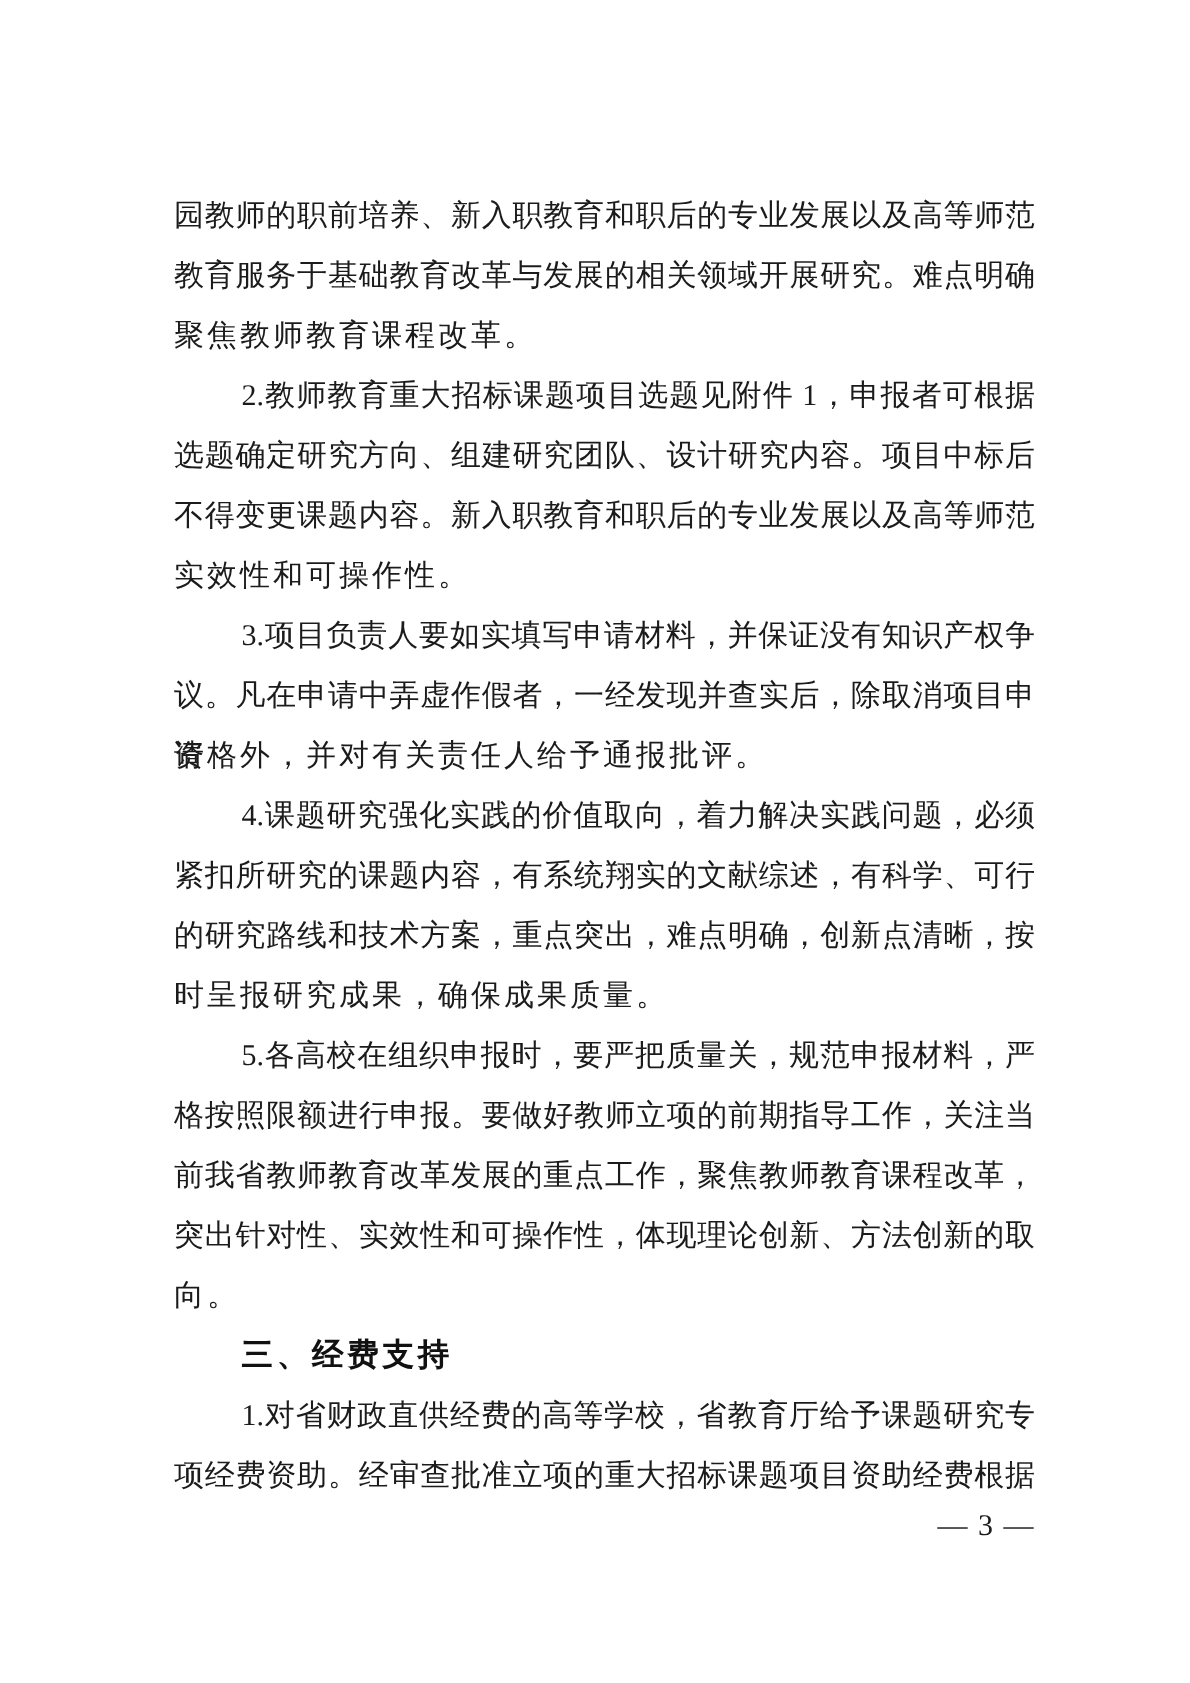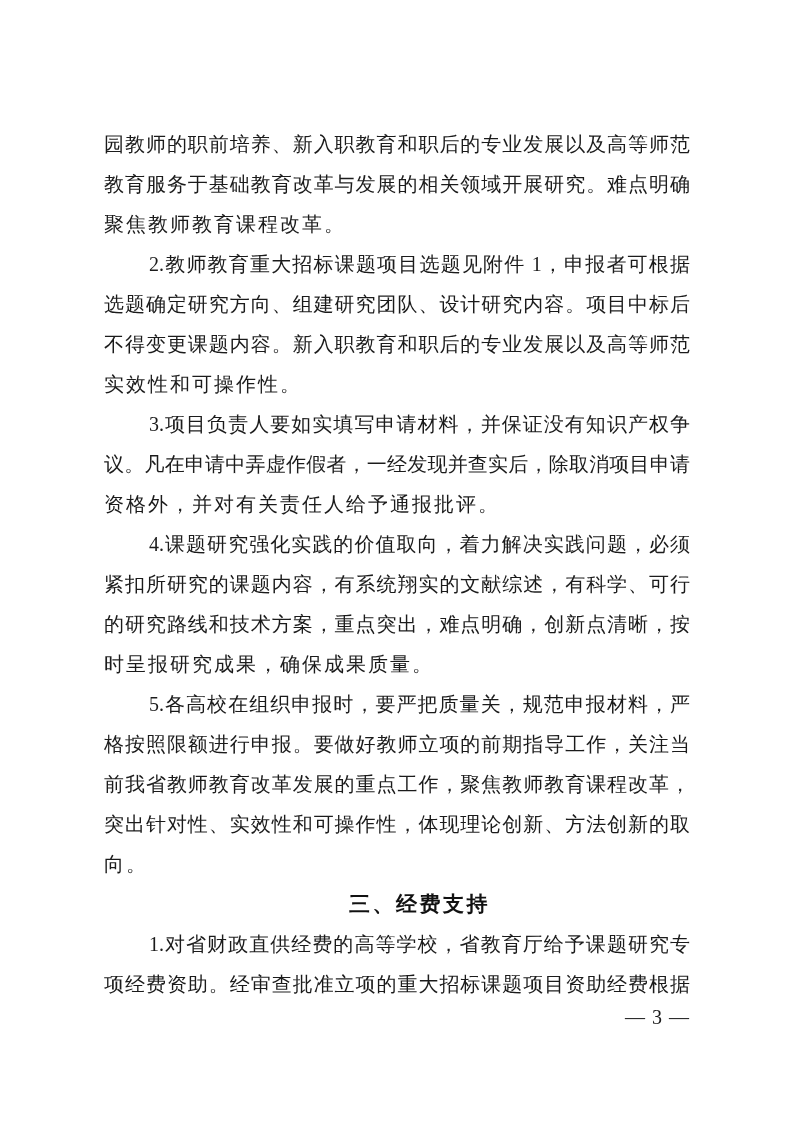--- a/index.html
+++ b/index.html
@@ -19,39 +19,39 @@
     position: absolute;
     left: 104px;
     top: 124px;
     width: 586px;
   }
   .line {
     height: 40px;
     line-height: 40px;
     font-size: 20px;
     color: #1b1b1b;
+    margin-left: 12px;
   }
   
   .fill {
     text-align: justify;
     text-align-last: justify;
   }
   
   .end {
     text-align: left;
     letter-spacing: 2px;
   }
   .indent { padding-left: 45px; }
   .heading {
     font-family: "Liberation Sans", "DejaVu Sans", sans-serif;
     font-weight: 700;
     font-size: 21px;
     letter-spacing: 2.5px;
     color: #111111;
-    text-align: center;
   }
   .footer {
     position: absolute;
     top: 1003px;
     right: 103px;
     height: 28px;
     line-height: 28px;
     font-size: 20px;
     letter-spacing: 1px;
     color: #1b1b1b;

